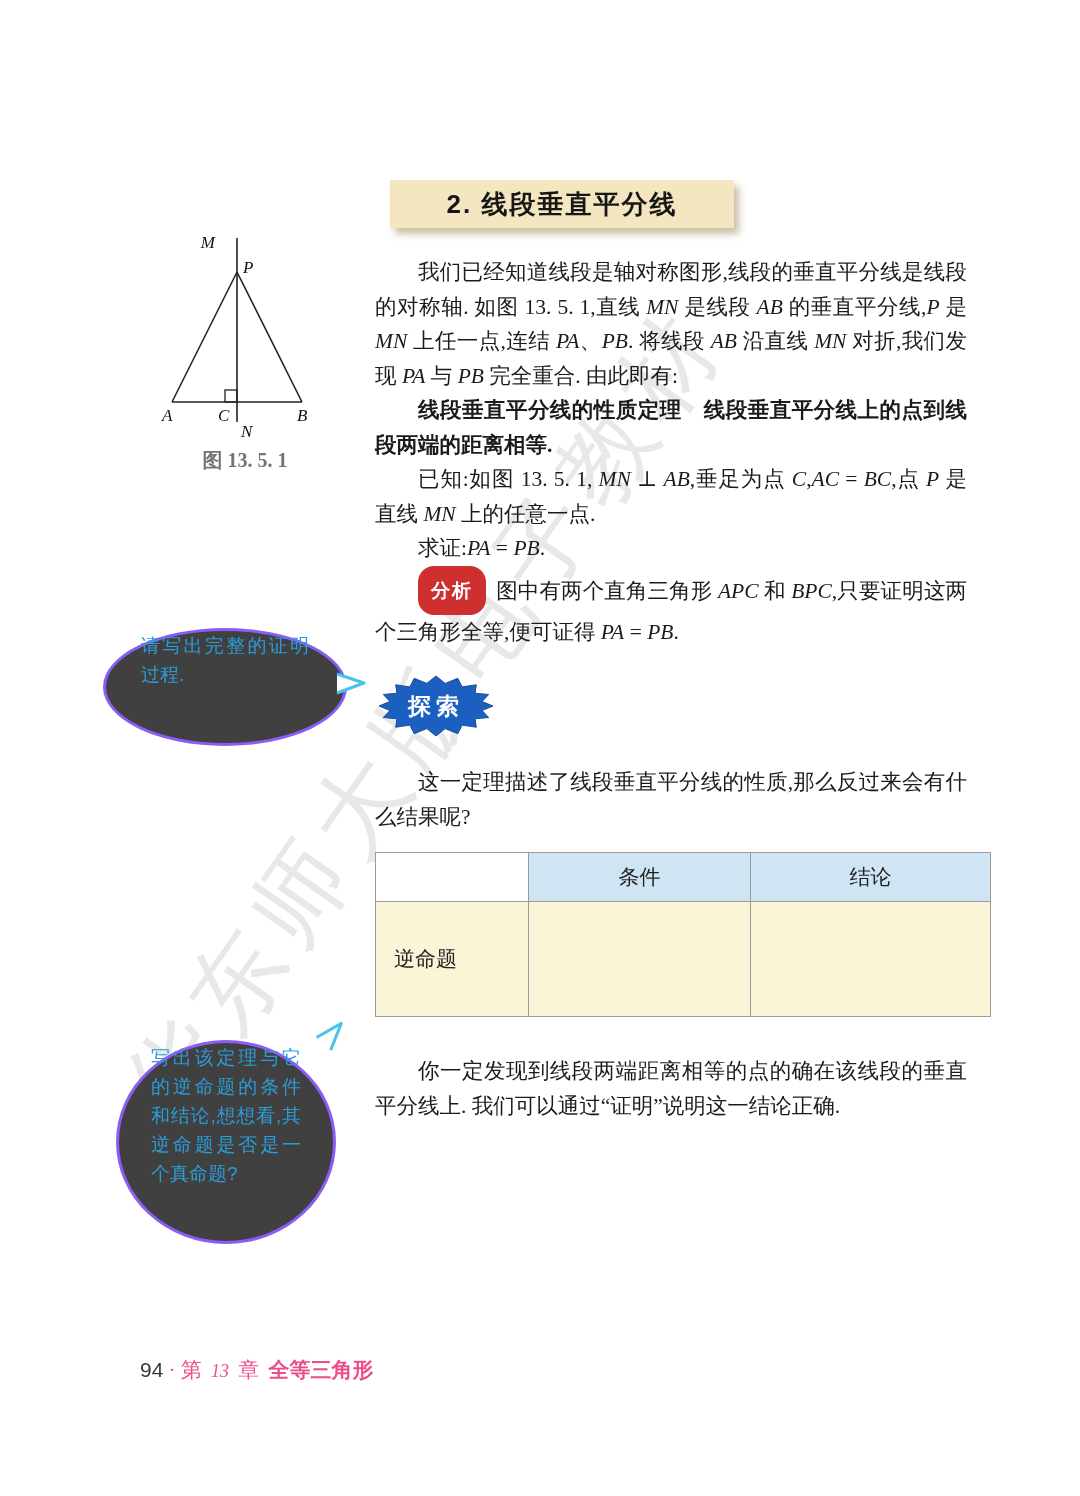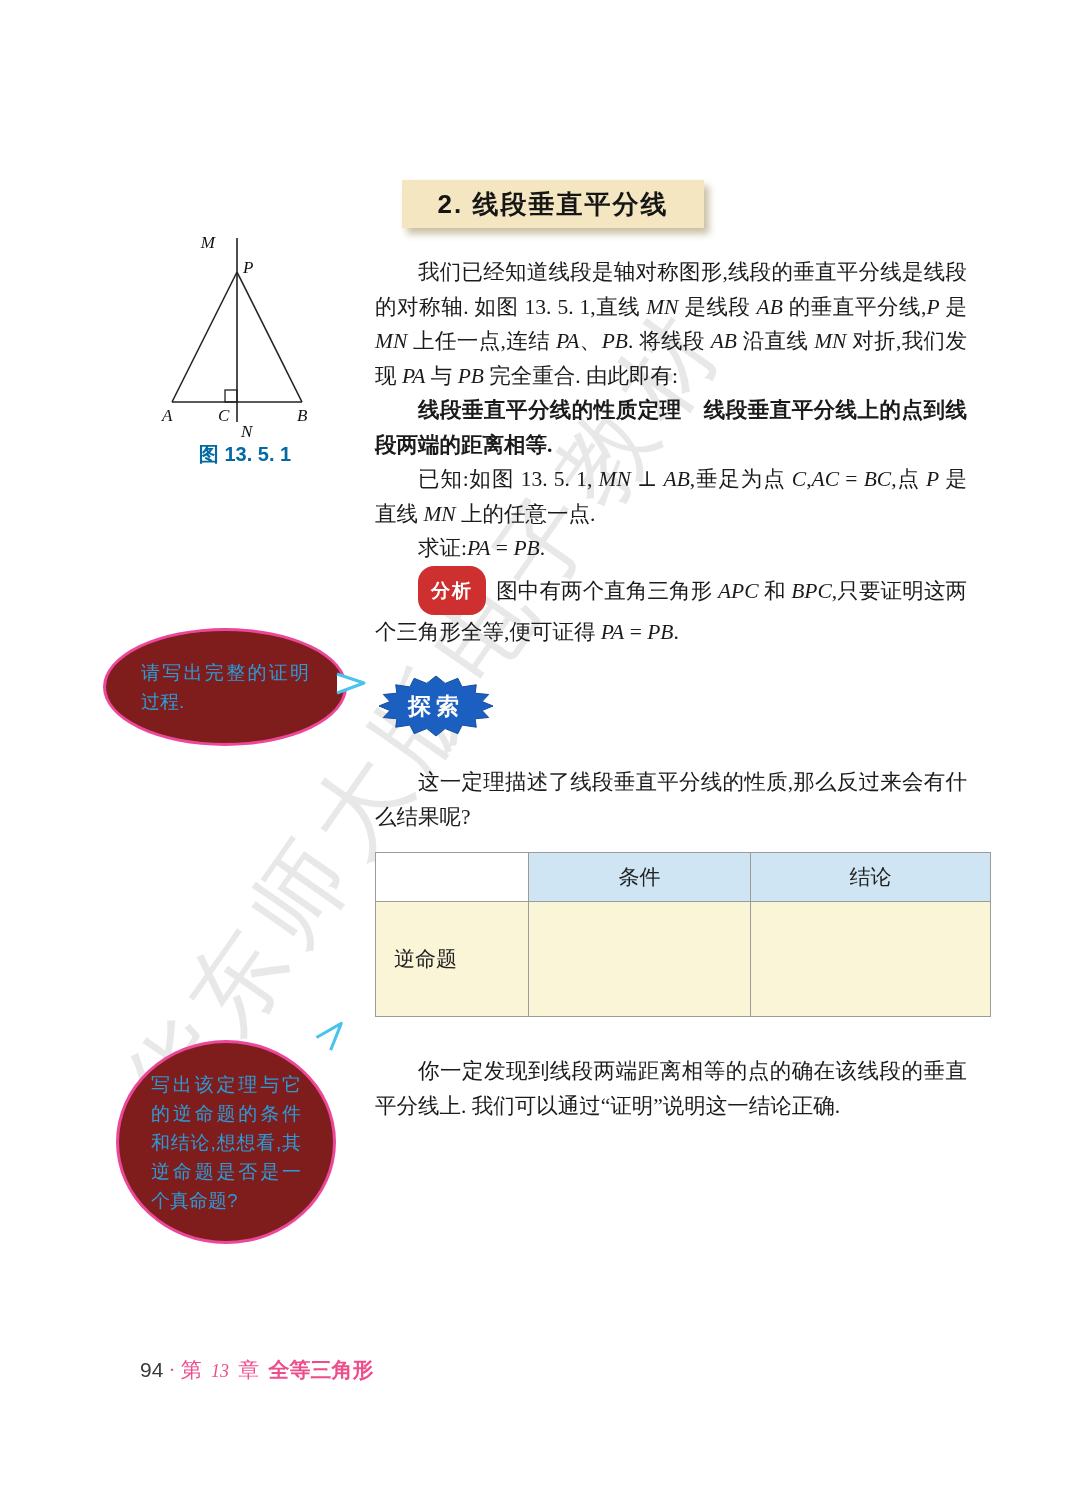--- a/index.html
+++ b/index.html
@@ -10,33 +10,33 @@
 
   .watermark {
     position:absolute; left:150px; top:1045px;
     transform:rotate(-55deg); transform-origin:0 50%;
     font-size:95px; letter-spacing:12px; color:#b5b5b5; opacity:0.30;
     white-space:nowrap; z-index:1; pointer-events:none;
     font-family:"Liberation Serif",serif;
   }
 
   .title-box {
-    position:absolute; left:390px; top:180px; width:302px; height:48px;
+    position:absolute; left:390px; top:180px; width:344px; height:48px;
     background:#f4e6c0; box-shadow:5px 6px 7px rgba(140,115,60,.45);
     display:flex; align-items:center; justify-content:center;
     font-size:26px; font-weight:bold; color:#161616; letter-spacing:2px;
-    z-index:2; font-family:"Liberation Sans",sans-serif;margin-left:12px;
+    z-index:2; font-family:"Liberation Sans",sans-serif;
   }
 
   .figure { position:absolute; left:152px; top:226px; width:186px; z-index:2; }
   .figure svg { display:block; }
   .figure text { font-family:"Liberation Serif",serif; font-style:italic; font-size:17px; fill:#111; }
   .fig-caption {
-    text-align:center; color:#0369a1; font-weight:bold;
-    font-size:20px; font-family:Liberation Sans, sans-serif;
+    margin-top:6px; text-align:center; color:#737373; font-weight:bold;
+    font-size:20px; font-family:Liberation Serif, serif;
   }
 
   .main-col { position:absolute; left:375px; top:255px; width:592px; z-index:2; }
   p.body {
     margin:0; font-size:21.5px; line-height:34.5px; color:#1b1b1b;
     text-align:justify; text-indent:2em;
   }
   p.body i { font-style:italic; }
   p.bold { font-weight:bold; }
   p.closing { margin-top:37px; }
@@ -58,22 +58,22 @@
   }
 
   table.explore-table { border-collapse:collapse; margin-top:18px; width:616px; }
   .explore-table th, .explore-table td { border:1px solid #9b9b9b; }
   .explore-table th.blank { background:#ffffff; width:145px; }
   .explore-table th.head { background:#cfe5f4; font-size:21px; font-weight:normal; height:46px; color:#222; }
   .explore-table td.rowlabel { background:#fbf5d8; font-size:21px; padding-left:18px; height:112px; color:#222; }
   .explore-table td.cell { background:#fbf5d8; }
 
   .bubble {
-    position:absolute; border:3px solid #ec4899; border-radius:50%;
-    background:#7f1d1d; display:flex; align-items:center; justify-content:center; z-index:3;
+    position:absolute; border:3px solid #8b5cf6; border-radius:50%;
+    background:#404040; display:flex; align-items:flex-start; justify-content:center; z-index:3;
   }
   .bubble .txt {
     color:#2b9cd8; font-size:19px; line-height:29px; text-align:justify;
     font-family:"Liberation Sans",sans-serif;
   }
   .bubble1 { left:103px; top:628px; width:238px; height:112px; }
   .bubble1 .txt { width:168px; }
   .bubble2 { left:116px; top:1040px; width:214px; height:198px; }
   .bubble2 .txt { width:150px; }
   .tail { position:absolute; z-index:3; }

